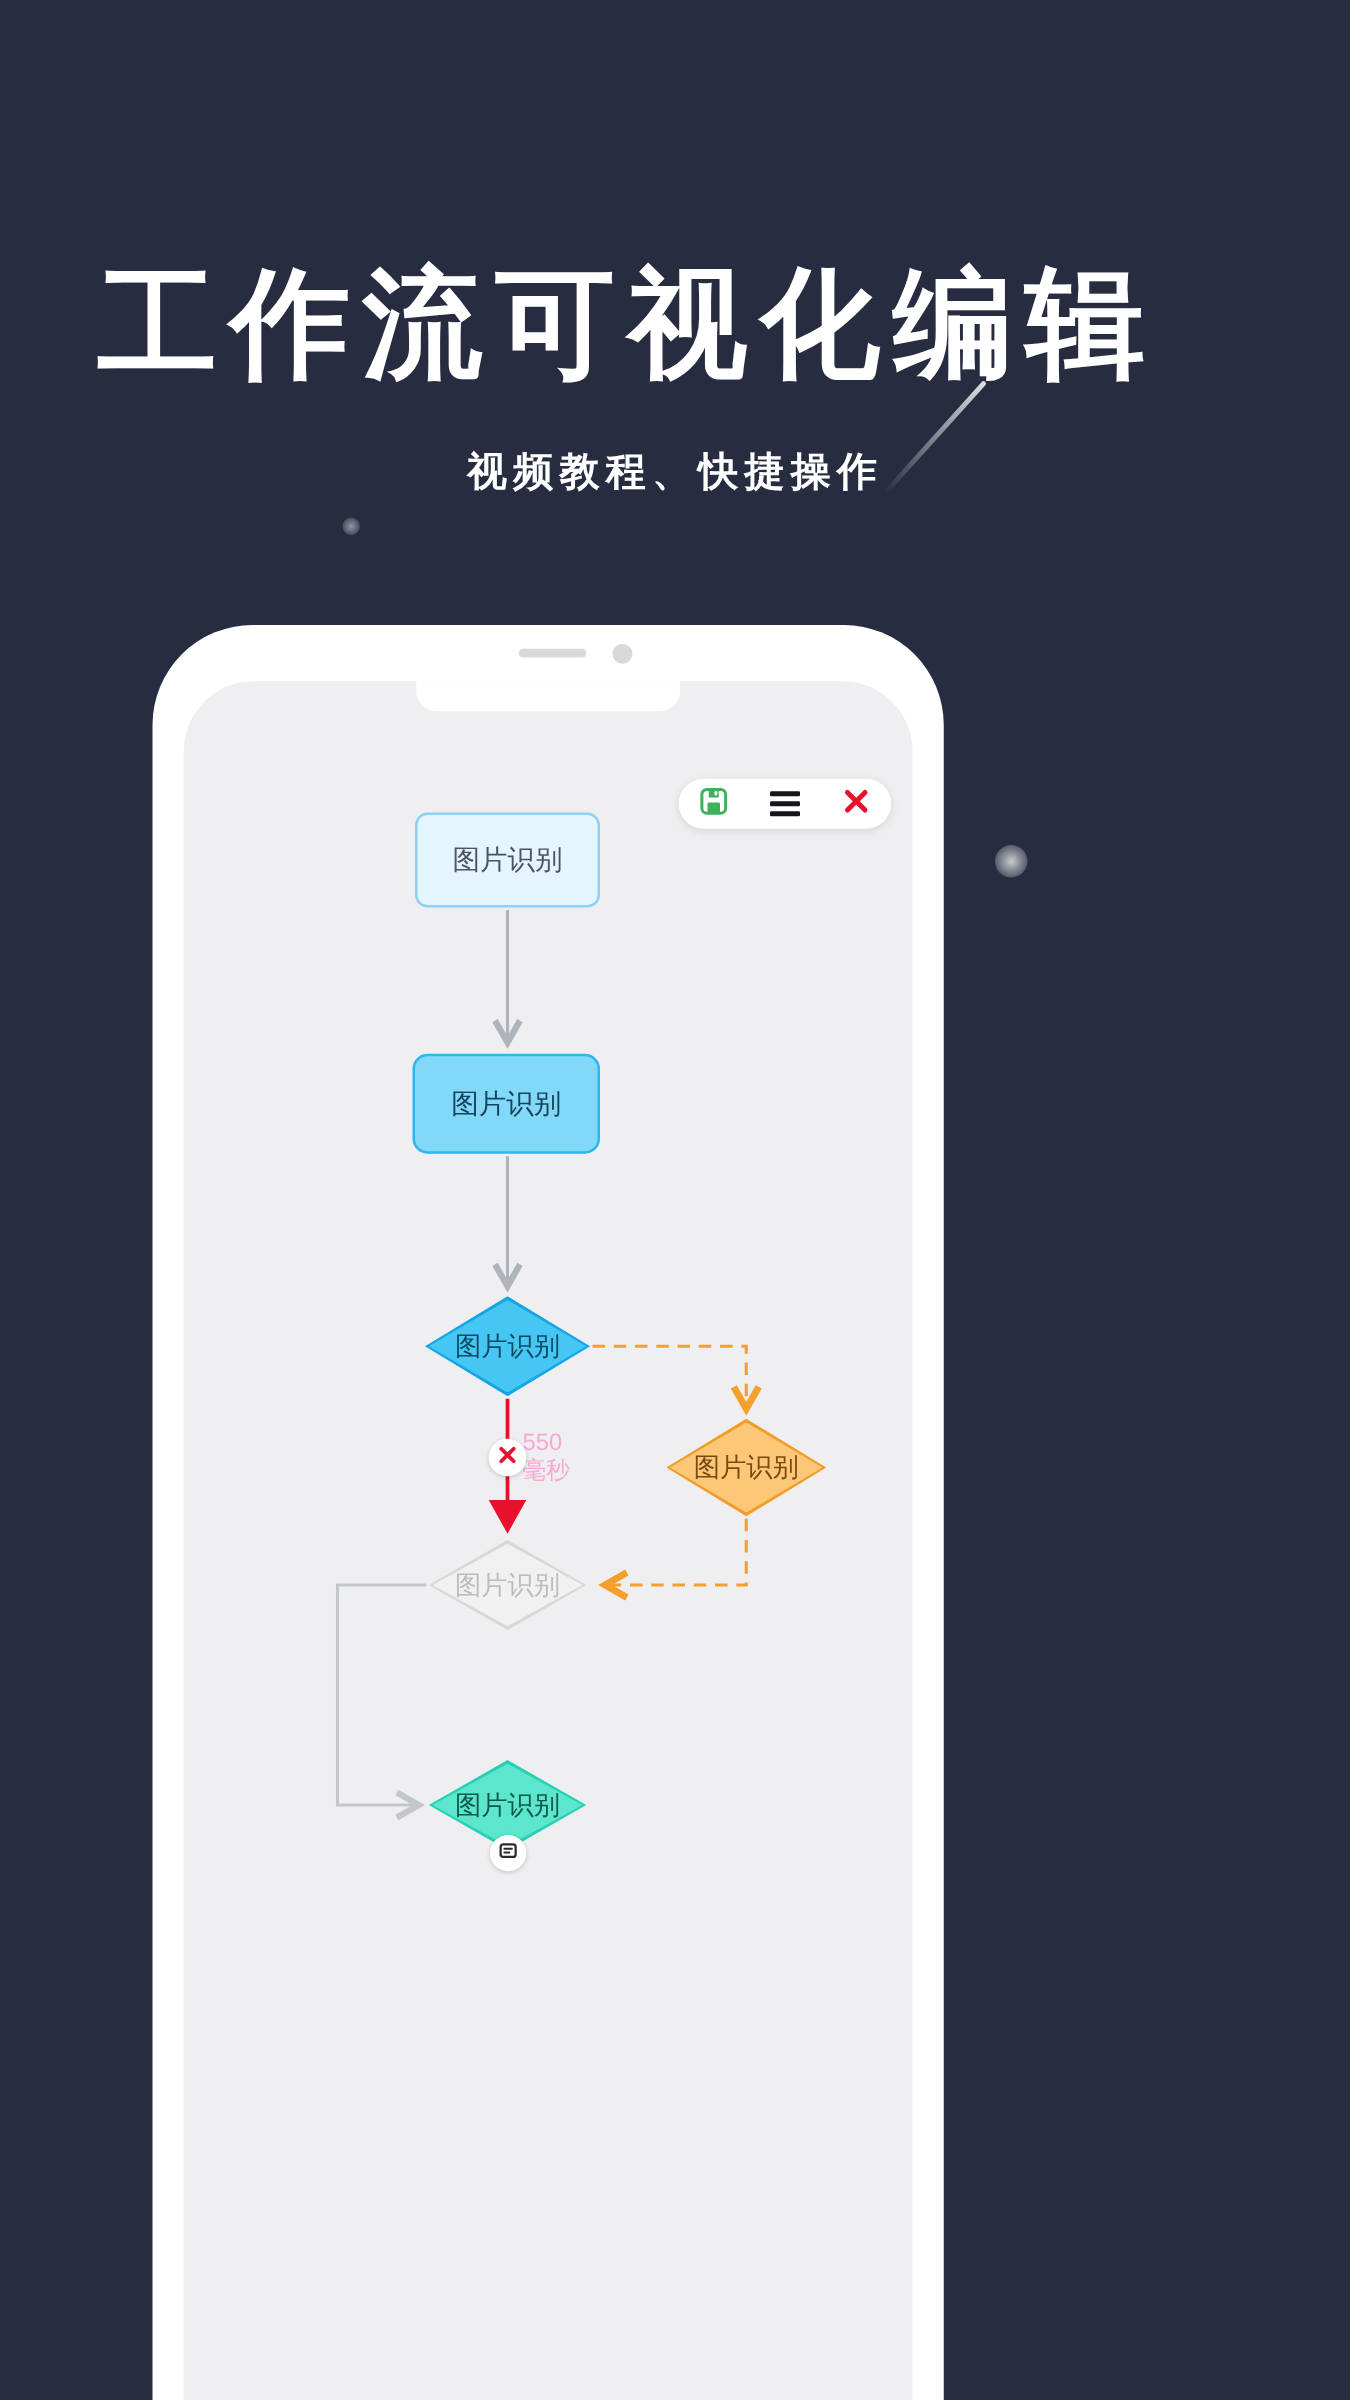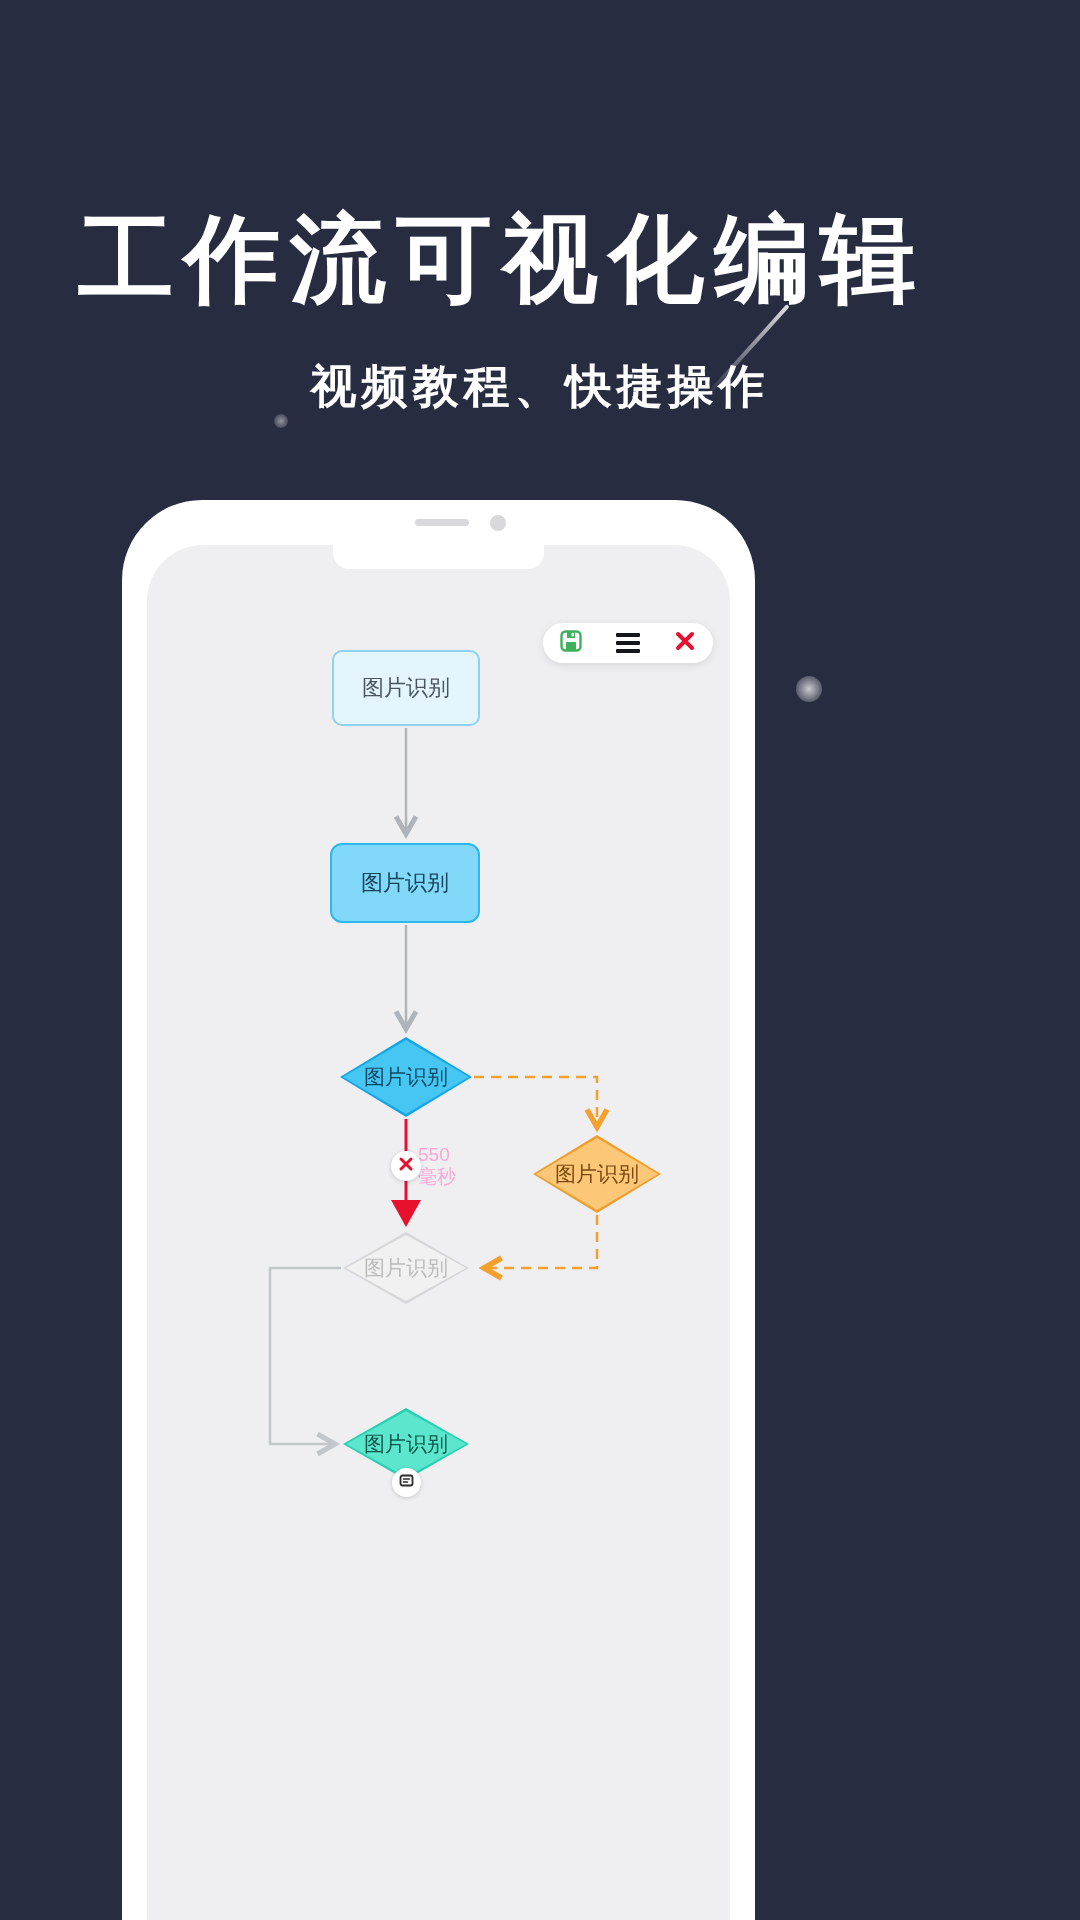--- a/index.html
+++ b/index.html
@@ -8,21 +8,21 @@
     background:#272c41;
     font-family:"Liberation Sans","DejaVu Sans",sans-serif;
   }
   
   .hero-title{
     position:absolute;top:196px;left:0;width:1004px;text-align:center;
     color:#ffffff;font-size:96px;font-weight:900;letter-spacing:10px;
   }
   .hero-subtitle{
     position:absolute;top:356px;left:0;width:1080px;text-align:center;
-    color:#ffffff;font-size:46px;font-weight:700;letter-spacing:5px;
+    color:#ffffff;font-size:32px;font-weight:700;letter-spacing:5px;
   }
   
   .streak{
     position:absolute;left:688px;top:348px;width:120px;height:4px;border-radius:2px;
     background:linear-gradient(90deg,rgba(255,255,255,0),rgba(255,255,255,0.85));
     transform:rotate(-48deg);
   }
   .dot{position:absolute;border-radius:50%;}
   .dot-a{left:796px;top:676px;width:26px;height:26px;
     background:radial-gradient(circle,rgba(255,255,255,0.75),rgba(255,255,255,0));}

